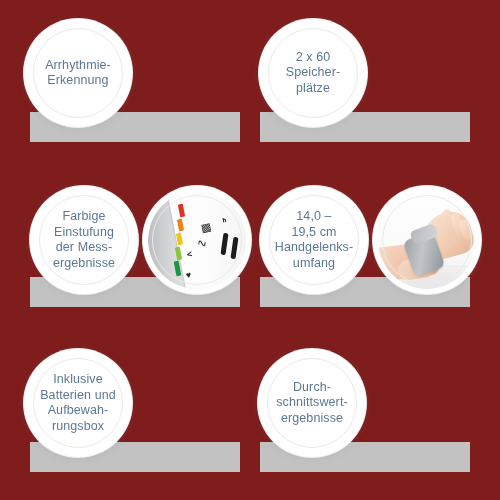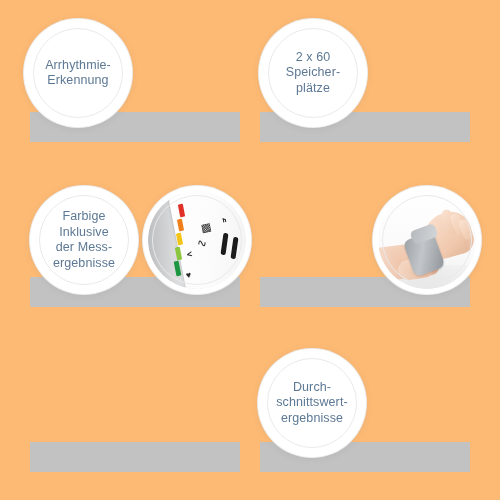--- a/index.html
+++ b/index.html
@@ -13,21 +13,21 @@
     width: 500px;
     height: 500px;
     font-family: "Liberation Sans", sans-serif;
     overflow: hidden;
   }
 
   #stage {
     position: relative;
     width: 500px;
     height: 500px;
-    background: #fdba74;
+    background: #7f1d1d;
   }
 
   
   .bar {
     position: absolute;
     background: #c2c2c2;
   }
   .bar.r1c1 { left: 30px;  top: 112px; width: 210px; height: 30px; }
   .bar.r1c2 { left: 260px; top: 112px; width: 210px; height: 30px; }
   .bar.r2c1 { left: 30px;  top: 277px; width: 210px; height: 30px; }
@@ -245,21 +245,21 @@
   </div>
 
   <div class="badge b-r1c2">
     <div class="badge-text">2 x 60
 Speicher-
 plätze</div>
   </div>
 
   <div class="badge b-r2c1">
     <div class="badge-text">Farbige
-Inklusive
+Einstufung
 der Mess-
 ergebnisse</div>
   </div>
 
   <div class="badge b-r2c2">
     <div class="photo">
       <div class="photo-inner">
         <div class="dev-bg"></div>
         <div class="dev-cuff"></div>
         <div class="dev-body"></div>
@@ -272,39 +272,51 @@
         <div class="glyph g-wave">∿</div>
         <div class="glyph g-c1">ᑉ</div>
         <div class="glyph g-c2">ᑋ</div>
         <div class="glyph g-heart">♥</div>
         <div class="bar1"></div>
         <div class="bar2"></div>
       </div>
     </div>
   </div>
 
+  <div class="badge b-r2c3">
+    <div class="badge-text">14,0 –
+19,5 cm
+Handgelenks-
+umfang</div>
+  </div>
 
   <div class="badge b-r2c4">
     <div class="photo">
       <div class="photo-inner">
         <div class="wr-bg"></div>
         <div class="wr-table"></div>
         <div class="wr-forearm"></div>
         <div class="wr-hand"></div>
         <div class="wr-finger f1"></div>
         <div class="wr-finger f2"></div>
         <div class="wr-finger f3"></div>
         <div class="wr-thumb"></div>
         <div class="wr-cuff"></div>
         <div class="wr-cuff-top"></div>
         <div class="wr-vignette"></div>
       </div>
     </div>
   </div>
 
+  <div class="badge b-r3c1">
+    <div class="badge-text">Inklusive
+Batterien und
+Aufbewah-
+rungsbox</div>
+  </div>
 
   <div class="badge b-r3c2">
     <div class="badge-text">Durch-
 schnittswert-
 ergebnisse</div>
   </div>
 
 </div>
 
 </body></html>

